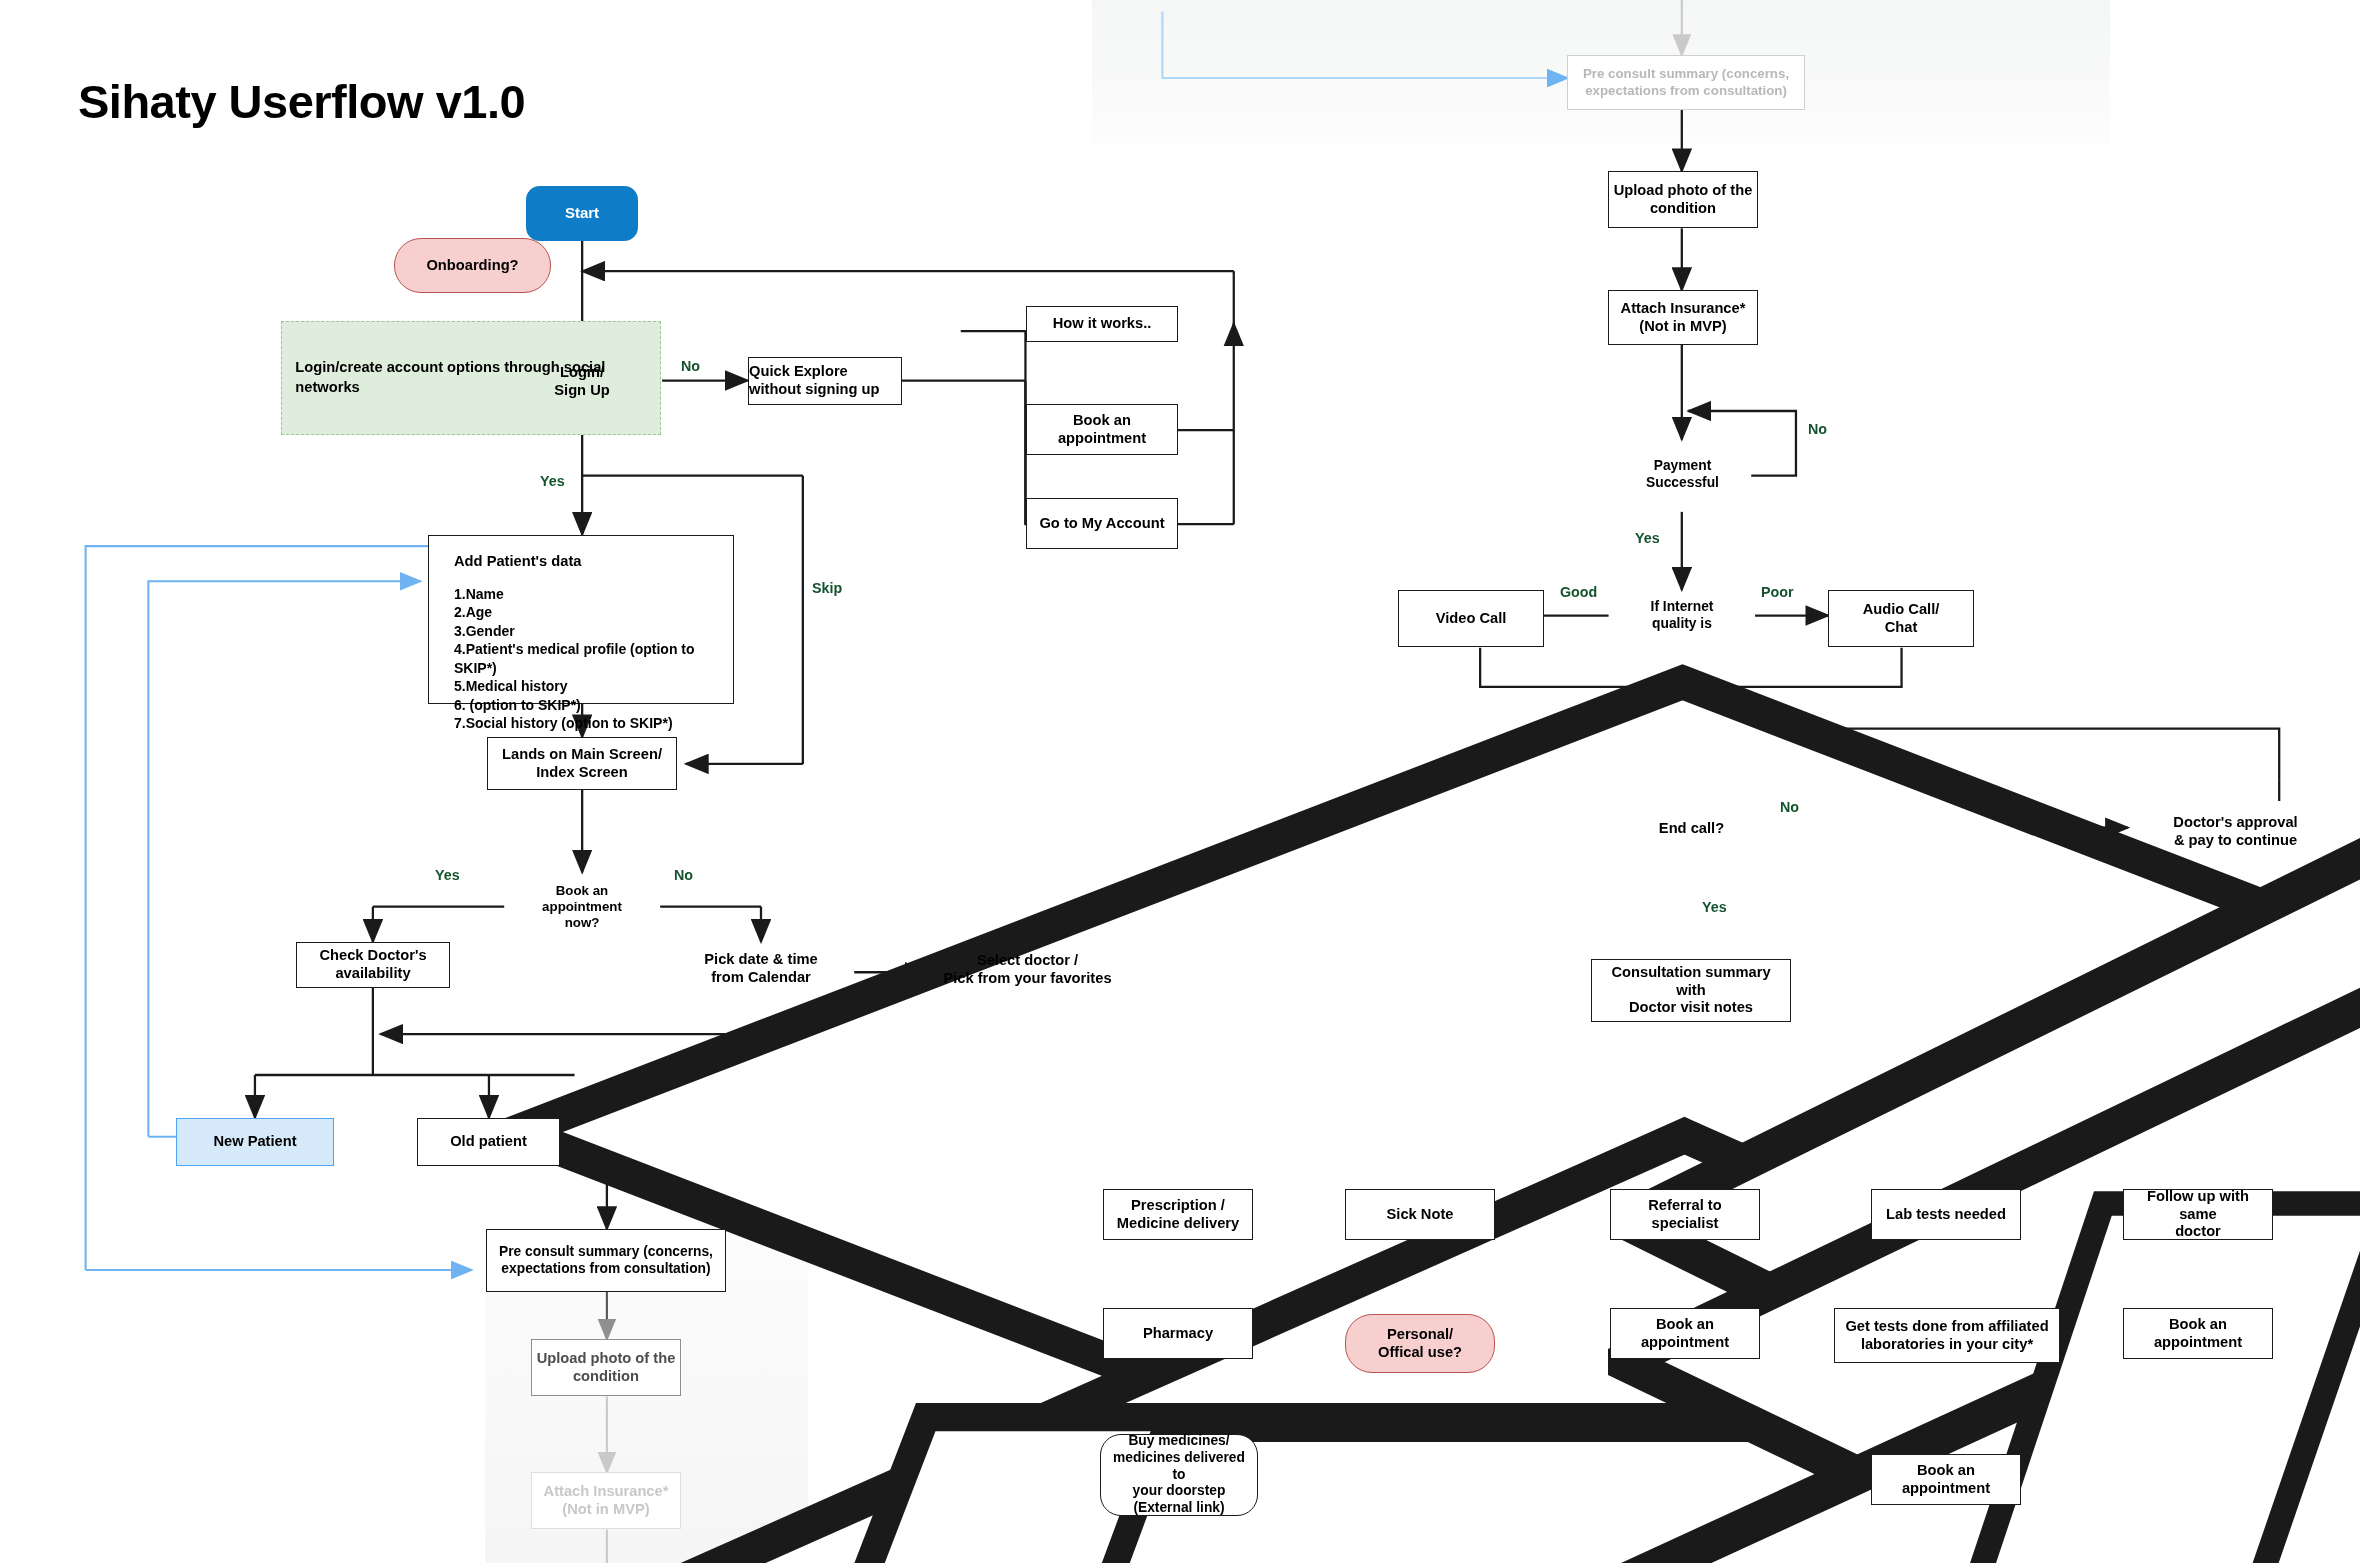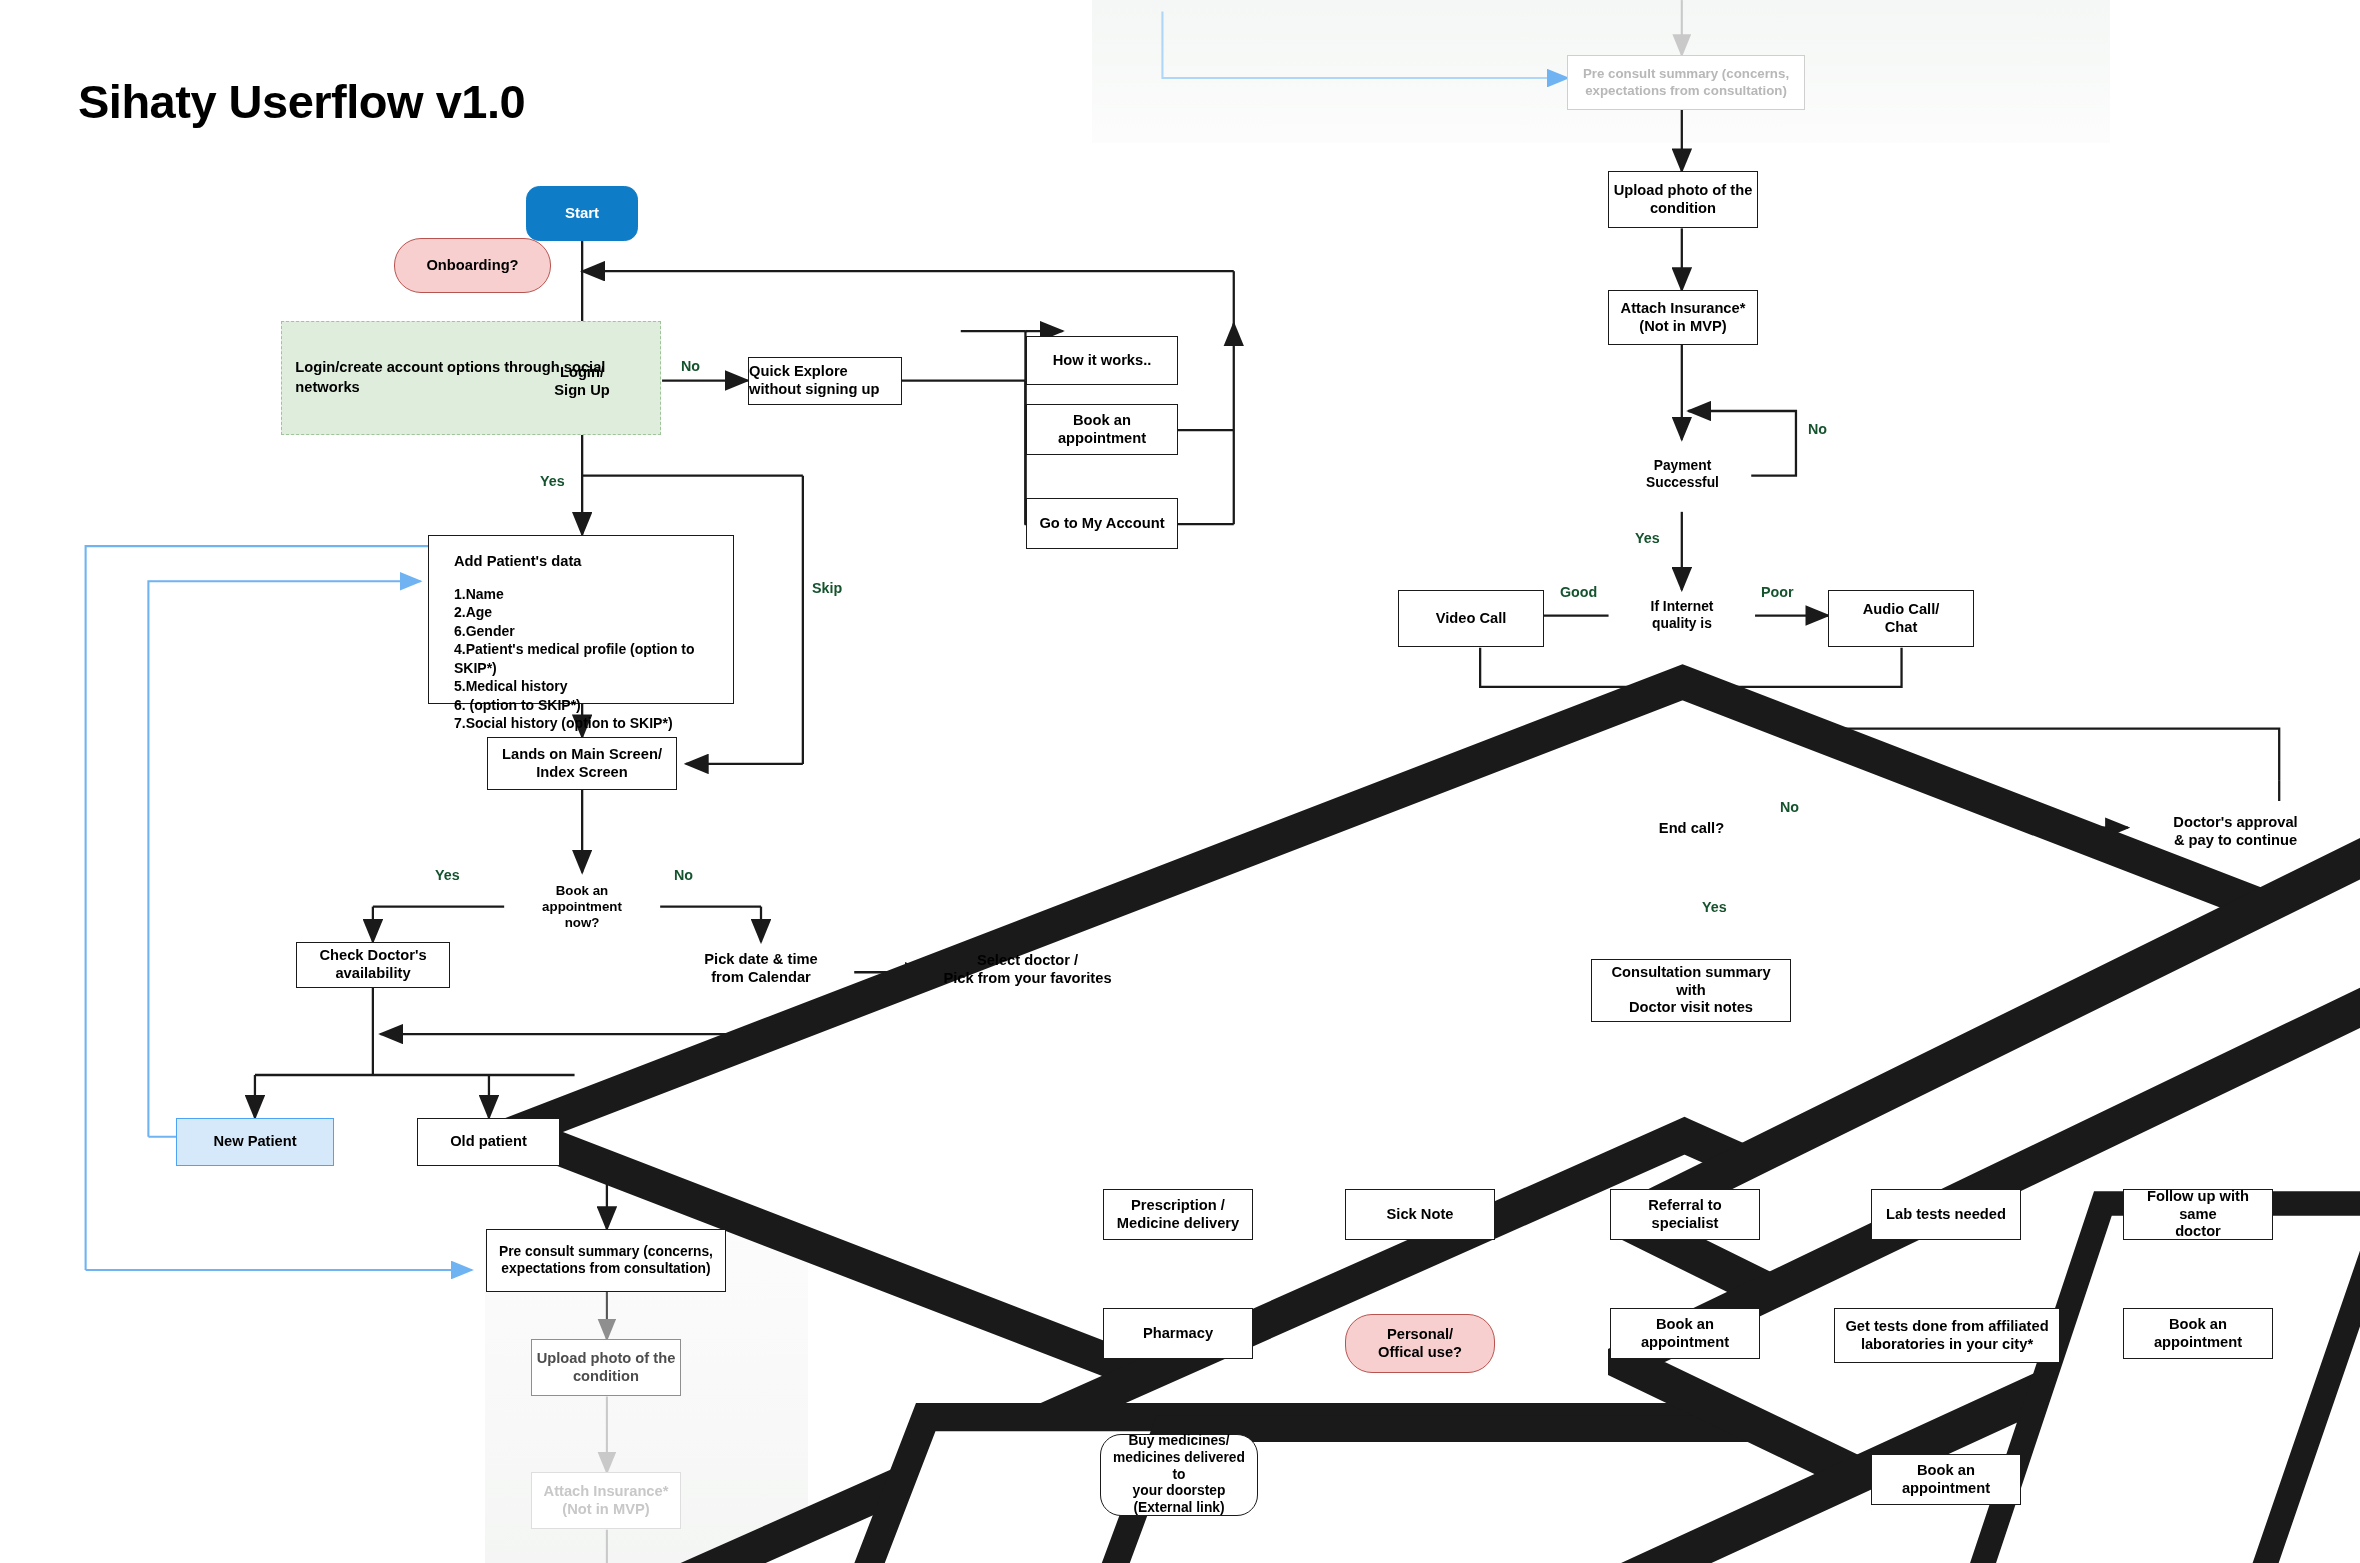--- a/index.html
+++ b/index.html
@@ -209,38 +209,38 @@
       <polygon points="84,1 167,33 84,65 1,33" fill="#fff" stroke="#1a1a1a" stroke-width="2.4"></polygon>
     </svg>
   </div>
   <div class="dlabel" style="left:502px;top:350px;width:160px;height:63px;white-space:pre-line;">Login/
 Sign Up</div>
 
   <div class="node rect" style="left:748px;top:357px;width:154px;height:48px;justify-content:flex-start;text-align:left;padding-left:0;">
     <span>Quick Explore without signing up</span>
   </div>
 
-  <div class="node rect" style="left:1026px;top:306px;width:152px;height:49px;margin-top:30px;">
+  <div class="node rect" style="left:1026px;top:306px;width:152px;height:36px;">
     <span>How it works..</span>
   </div>
 
   <div class="node rect" style="left:1026px;top:404px;width:152px;height:51px;">
     <span>Book an appointment</span>
   </div>
 
   <div class="node rect" style="left:1026px;top:498px;width:152px;height:51px;">
     <span>Go to My Account</span>
   </div>
 
   <div class="rect" style="position:absolute;left:428px;top:535px;width:304px;height:167px;">
     <div style="position:absolute;left:25px;top:17px;font-size:14.7px;font-weight:bold;color:#000;">Add Patient's data</div>
     <div id="apd-list" style="position:absolute;left:25px;top:49px;font-size:14px;font-weight:bold;color:#000;line-height:1.32;">
         <div>1.Name</div>
         <div>2.Age</div>
-        <div>6.Gender</div>
+        <div>3.Gender</div>
         <div>4.Patient's medical profile (option to SKIP*)</div>
         <div>5.Medical history</div>
         <div>6. (option to SKIP*)</div>
         <div>7.Social history (option to SKIP*)</div>
       </div>
   </div>
 
   <div class="node rect" style="left:487px;top:737px;width:190px;height:53px;white-space:pre-line;">
     <span style="white-space:pre-line;">Lands on Main Screen/
 Index Screen</span>

